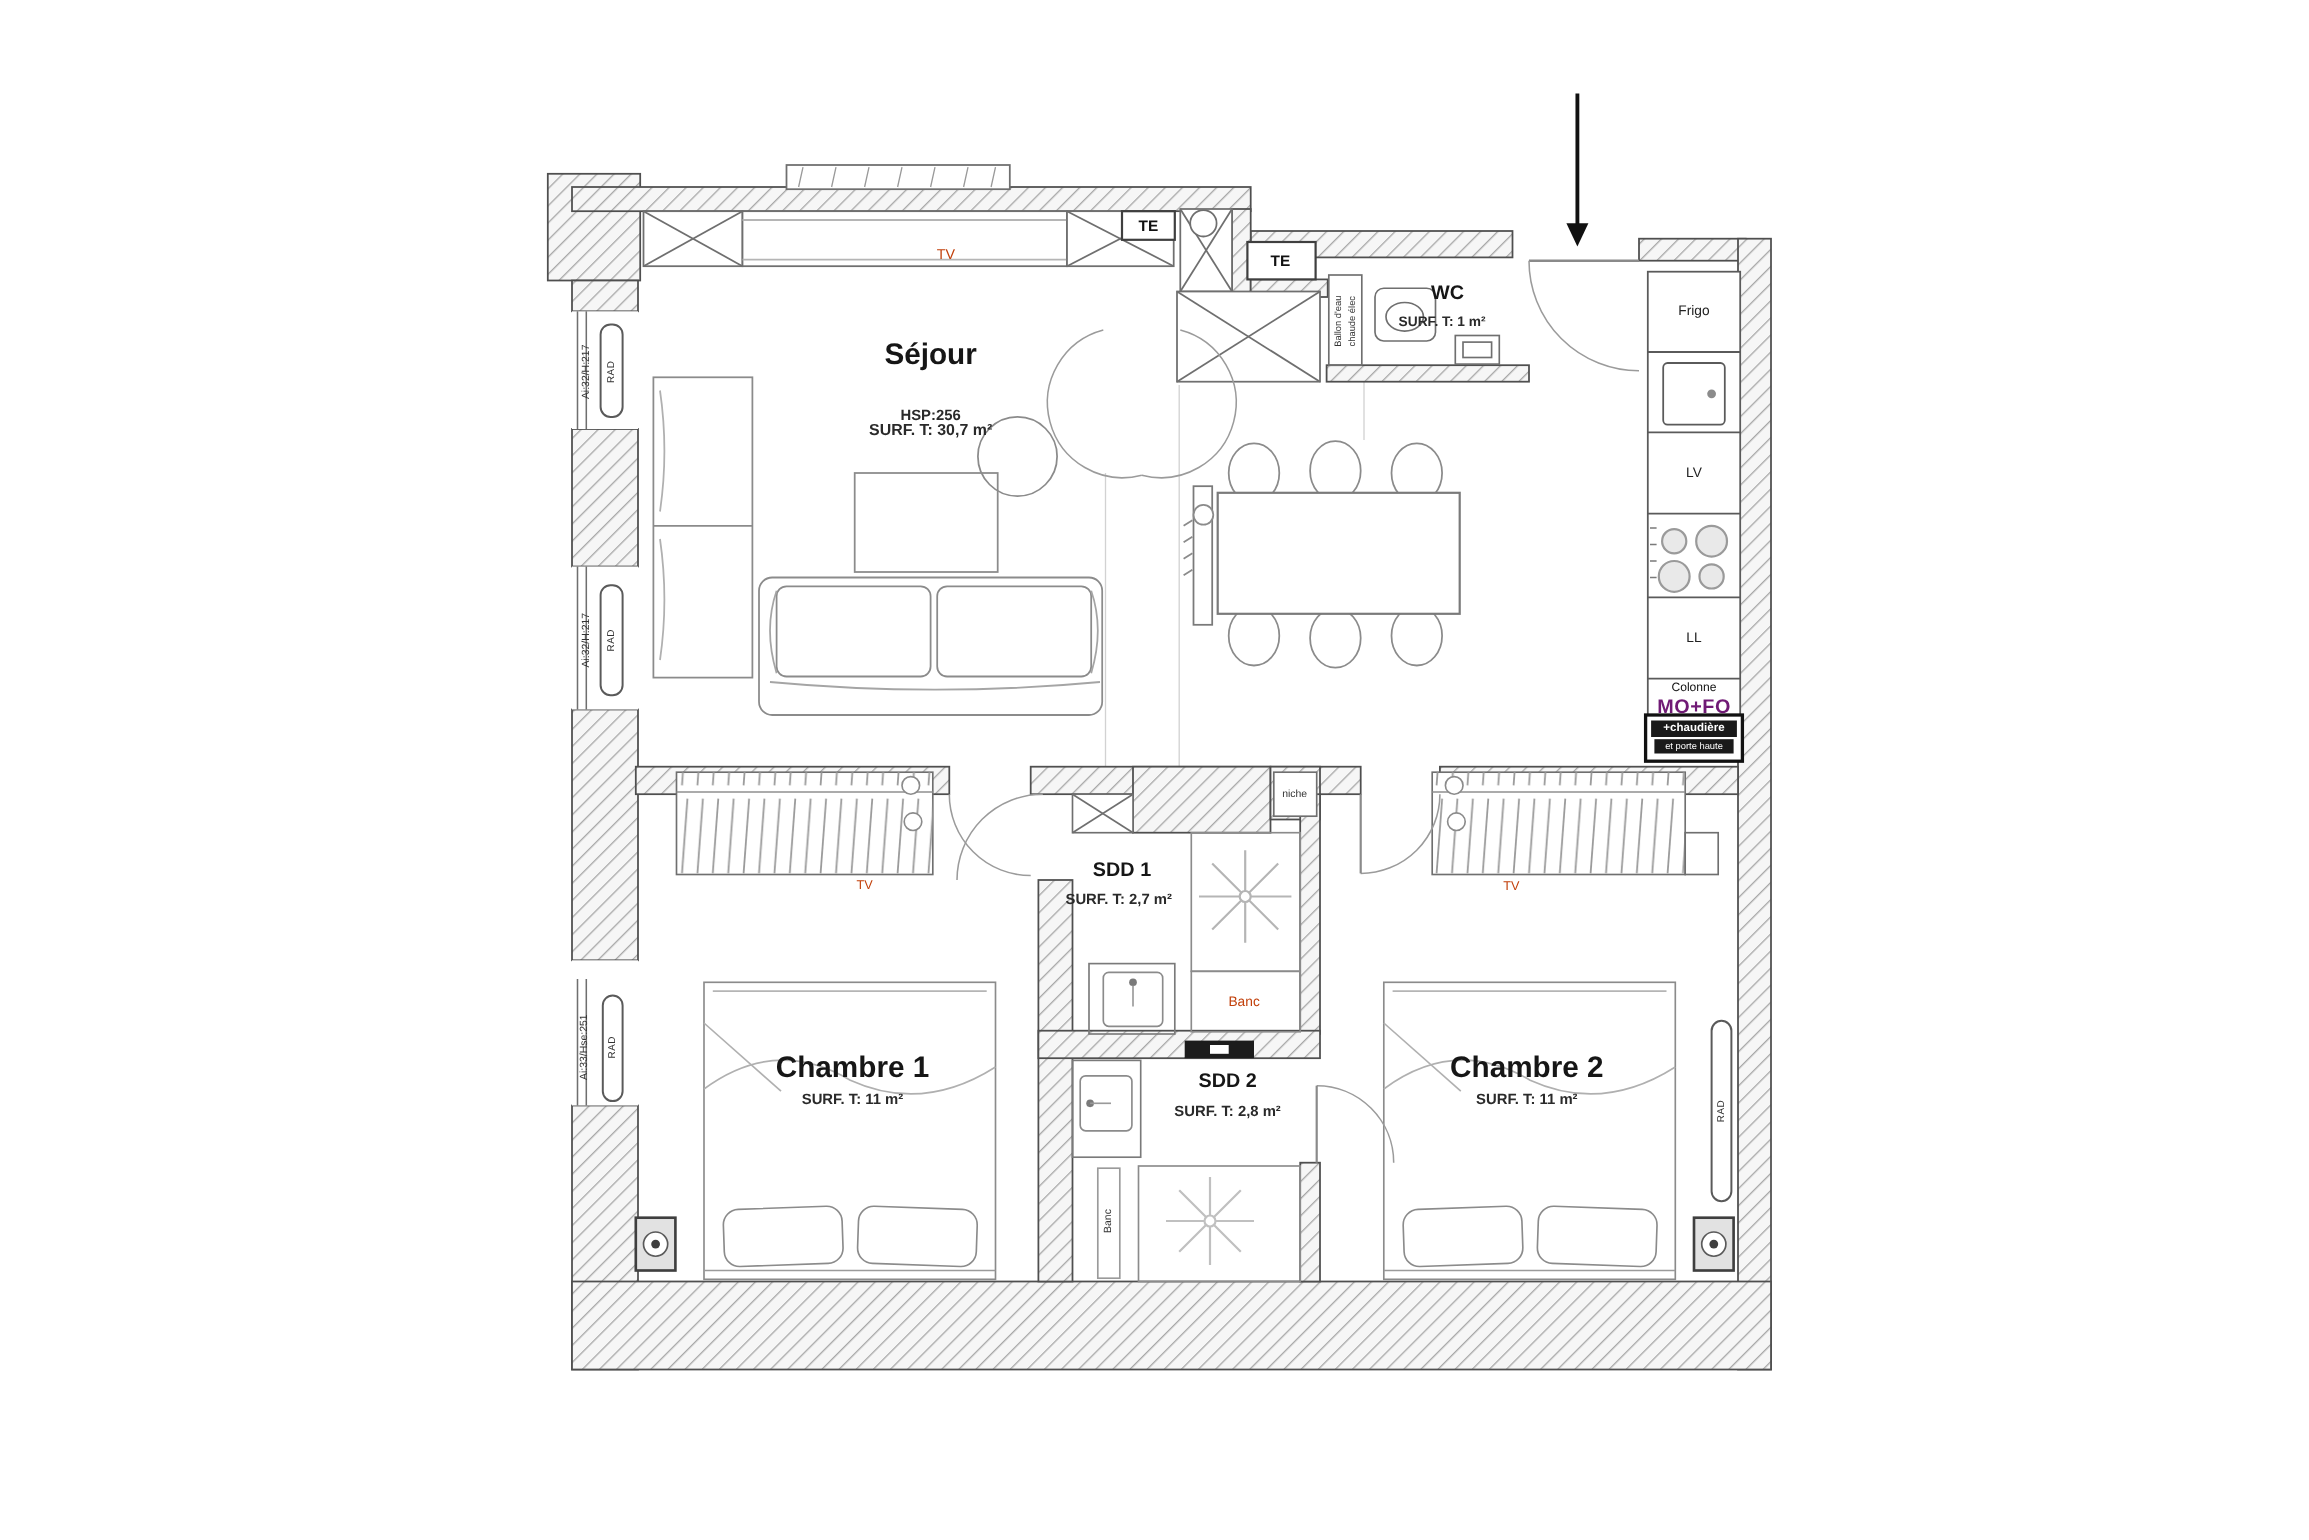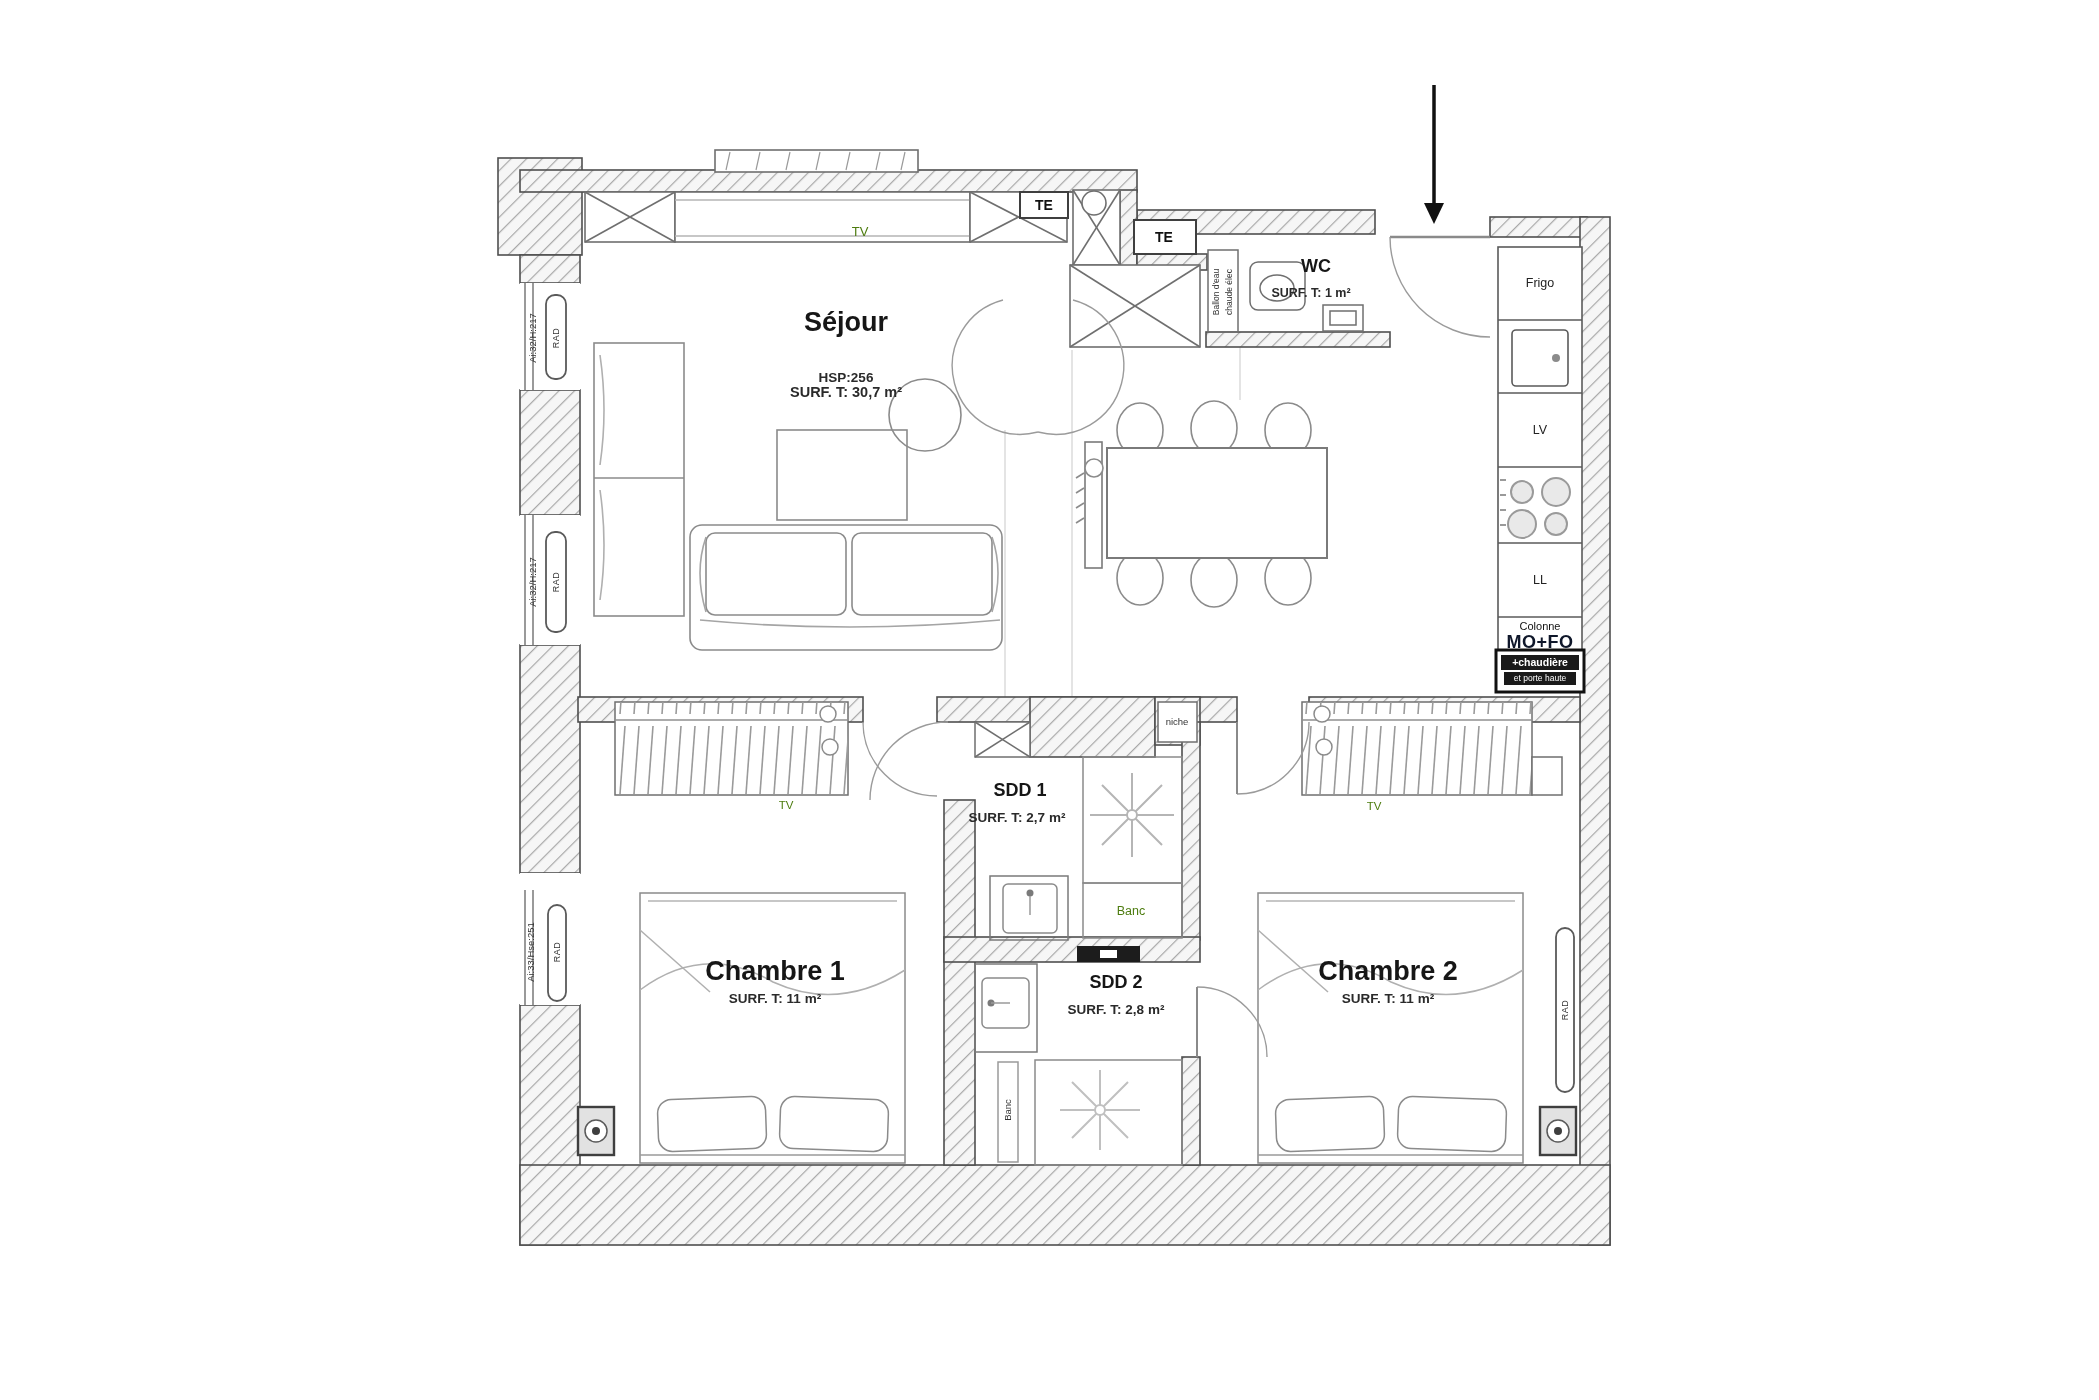--- a/index.html
+++ b/index.html
@@ -7,26 +7,26 @@
          font-family:"Liberation Sans",sans-serif;}
   svg{position:absolute;left:0;top:0;}
   .lbl{position:absolute;transform:translate(-50%,-50%);white-space:nowrap;color:#1c1c1c;
        font-family:"Liberation Sans",sans-serif;line-height:1;}
   .vert{transform:translate(-50%,-50%) rotate(-90deg);}
   .room-name{font-weight:bold;font-size:27px;color:#161616;}
   .room-name-sm{font-weight:bold;font-size:18px;color:#161616;}
   .room-sub{font-size:14.5px;font-weight:bold;color:#2a2a2a;margin-top:40px;}
   .room-sub2{font-size:13.5px;font-weight:bold;color:#2a2a2a;}
   .appl{font-size:12.5px;color:#222;}
-  .tinylbl{font-size:11.5px;color:#4d7c0f;text-align:center;}
+  .tinylbl{font-size:11.5px;color:#c2410c;text-align:center;}
   .te{font-size:14px;font-weight:bold;color:#111;}
   .micro{font-size:9.5px;color:#333;}
   .rad{font-size:9px;color:#333;letter-spacing:.5px;}
   .colonne{font-size:11px;color:#111;}
-  .mofo{font-size:18px;font-weight:bold;color:#0f172a;letter-spacing:.5px;}
+  .mofo{font-size:18px;font-weight:bold;color:#701a75;letter-spacing:.5px;}
   .chaud{font-size:10.5px;color:#fff;font-weight:bold;}
   .porte{font-size:8.5px;color:#fff;}
 </style>
 </head>
 <body>
 
 <div id="stage">
 <svg width="2099" height="1400" viewBox="0 0 2099 1400">
   <defs>
     <pattern id="hatch" width="11" height="11" patternUnits="userSpaceOnUse" patternTransform="rotate(45)">

